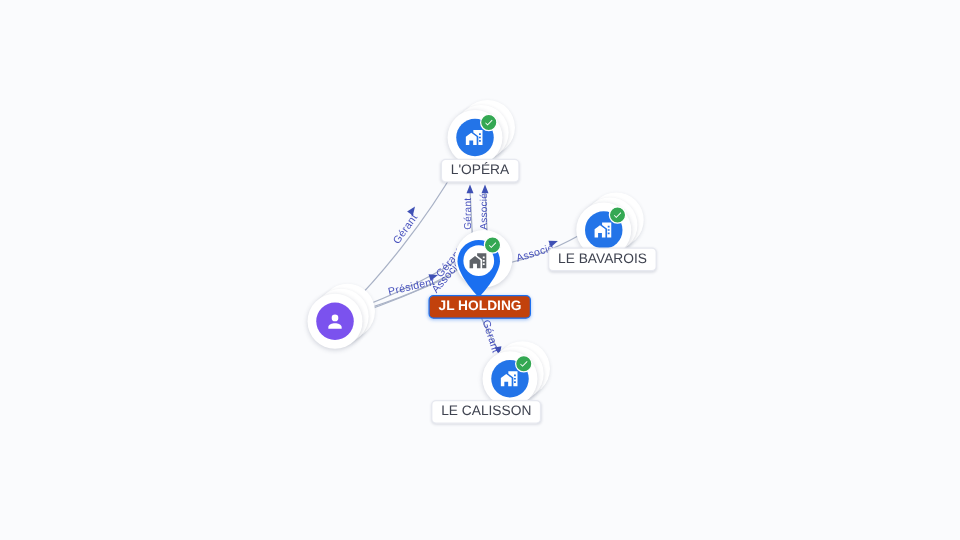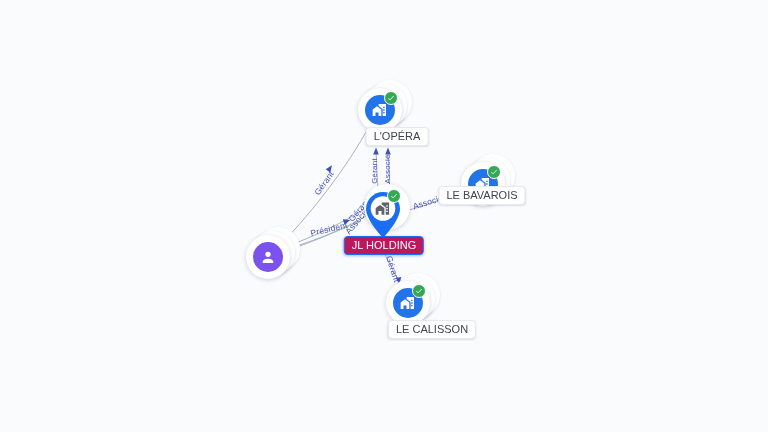--- a/index.html
+++ b/index.html
@@ -39,21 +39,21 @@
   }
   .card .badge{left:26px;top:3px;}
 
   .node-label{
     position:absolute;z-index:3;transform:translateX(-50%);
     background:#fff;border:1px solid #e7e9f0;border-radius:4px;
     padding:2px 7px 3px;font-size:11px;color:#3f4350;white-space:nowrap;
     box-shadow:0 1px 2px rgba(50,60,90,.14);cursor:pointer;
   }
   .node-label.selected{
-    background:#be185d;border-color:#1a6ff0;color:#fff;font-weight:normal;
+    background:#c2410c;border-color:#1a6ff0;color:#fff;font-weight:bold;
     box-shadow:0 1px 3px rgba(26,111,240,.4);
   }
   .pin-wrap{position:absolute;left:3px;top:9px;width:36px;height:48px;}
   .pin-wrap .badge{left:22px;top:-2px;}
   .big-card{left:2px;top:2px;width:46px;height:46px;}
 </style>
 </head>
 <body>
 
 <div class="canvas">
@@ -95,40 +95,40 @@
           <path fill-rule="evenodd" d="M10 3v3l6 4.4V21h5V3H10zm9 4h-2.2v2H19V7zm0 4h-2.2v2H19v-2zm0 4h-2.2v2H19v-2z"></path>
         </svg>
       </div>
       <div class="badge">
         <svg viewBox="0 0 24 24" width="8" height="8" fill="#fff">
             <path d="M9 16.2L4.8 12l-1.4 1.4L9 19 21 7l-1.4-1.4z"></path>
           </svg>
       </div>
     </div>
   </div>
-  <div class="node-label" style="left:397px;top:127px">L'OPÉRA</div>
+  <div class="node-label" style="left:384px;top:127px">L'OPÉRA</div>
 
   <div class="node" style="left:461px;top:162px">
     <div class="stack s2"></div>
     <div class="stack s1"></div>
     <div class="card">
       <div class="accent company">
         <svg viewBox="0 0 24 24" width="16" height="16" fill="#fff">
           <path d="M1 11.2L7.5 6.4 14 11.2V21H9.8v-5.4H5.2V21H1z"></path>
           <path fill-rule="evenodd" d="M10 3v3l6 4.4V21h5V3H10zm9 4h-2.2v2H19V7zm0 4h-2.2v2H19v-2zm0 4h-2.2v2H19v-2z"></path>
         </svg>
       </div>
       <div class="badge">
         <svg viewBox="0 0 24 24" width="8" height="8" fill="#fff">
             <path d="M9 16.2L4.8 12l-1.4 1.4L9 19 21 7l-1.4-1.4z"></path>
           </svg>
       </div>
     </div>
   </div>
-  <div class="node-label" style="left:482px;top:186px">LE BAVAROIS</div>
+  <div class="node-label" style="left:482px;top:198px">LE BAVAROIS</div>
 
   <div class="node" style="left:362px;top:182px;width:50px;height:58px">
     <div class="card big-card"></div>
     <div class="pin-wrap">
       <svg viewBox="0 0 36 48" width="36" height="48">
         <path d="M18 1C8.6 1 1 8.6 1 18c0 11.3 17 29 17 29s17-17.7 17-29C35 8.6 27.4 1 18 1z" fill="#1a6ff0"></path>
         <circle cx="18" cy="17.5" r="12.3" fill="#fff"></circle>
         <g transform="translate(10,9.6) scale(0.67)" fill="#5f6368">
           <path d="M1 11.2L7.5 6.4 14 11.2V21H9.8v-5.4H5.2V21H1z"></path>
           <path fill-rule="evenodd" d="M10 3v3l6 4.4V21h5V3H10zm9 4h-2.2v2H19V7zm0 4h-2.2v2H19v-2zm0 4h-2.2v2H19v-2z"></path>
@@ -165,15 +165,15 @@
           <path fill-rule="evenodd" d="M10 3v3l6 4.4V21h5V3H10zm9 4h-2.2v2H19V7zm0 4h-2.2v2H19v-2zm0 4h-2.2v2H19v-2z"></path>
         </svg>
       </div>
       <div class="badge">
         <svg viewBox="0 0 24 24" width="8" height="8" fill="#fff">
             <path d="M9 16.2L4.8 12l-1.4 1.4L9 19 21 7l-1.4-1.4z"></path>
           </svg>
       </div>
     </div>
   </div>
-  <div class="node-label" style="left:432px;top:320px">LE CALISSON</div>
+  <div class="node-label" style="left:389px;top:320px">LE CALISSON</div>
 
 </div>
 
 </body></html>

